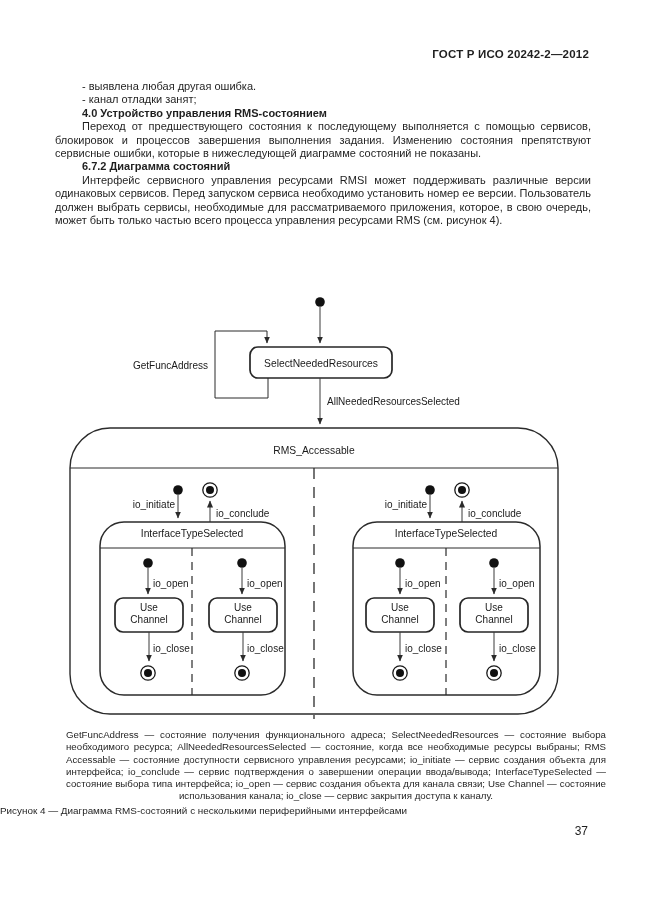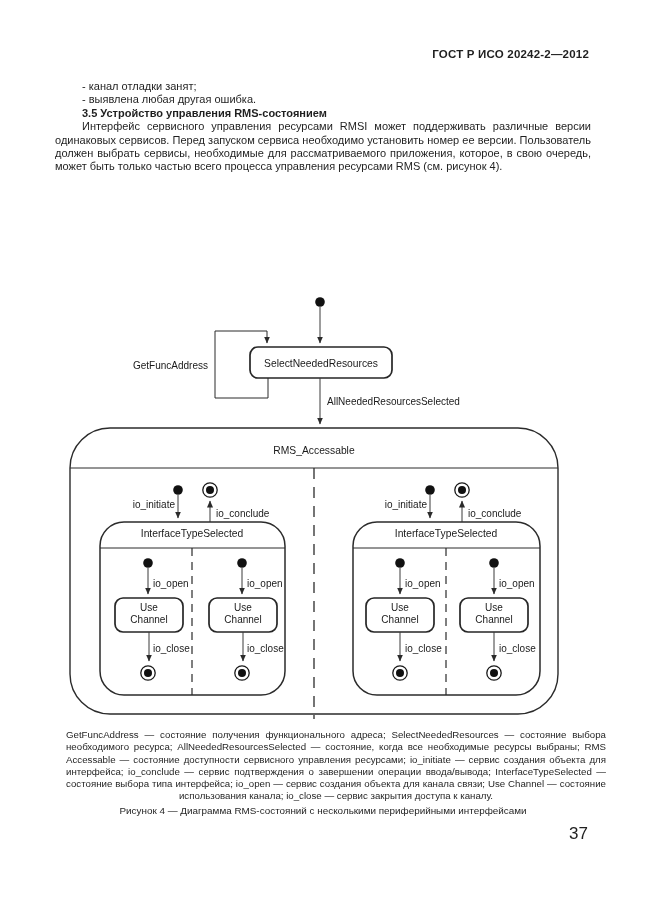--- a/index.html
+++ b/index.html
@@ -28,35 +28,37 @@
   .ddash-main{stroke:#2b2b2b;stroke-width:1.3;stroke-dasharray:11 8;fill:none;}
   .ddash-sub{stroke:#2b2b2b;stroke-width:1.2;stroke-dasharray:8 6;fill:none;}
   .ddot{fill:#111111;}
   .dfinal-ring{fill:#ffffff;stroke:#1a1a1a;stroke-width:1.3;}
   .legend{
     position:absolute;top:729px;left:66px;width:540px;margin:0;
     font-size:9.7px;line-height:12.3px;text-align:justify;text-align-last:center;
   }
   .caption{
     position:absolute;top:805px;left:0;width:646px;margin:0;
-    font-size:9.9px;text-align:center;
+    font-size:9.9px;text-align:left;
   }
-  .pageno{position:absolute;top:824px;right:58px;font-size:17px;}
+  .pageno{position:absolute;top:824px;right:58px;font-size:12px;}
 </style>
 </head>
 <body>
 
 <div class="page">
 
   <div class="doc-header">ГОСТ Р ИСО 20242-2—2012</div>
 
   <div class="content">
+    <p>- выявлена любая другая ошибка.</p>
     <p>- канал отладки занят;</p>
-    <p>- выявлена любая другая ошибка.</p>
-    <p class="h h-section">3.5 Устройство управления RMS-состоянием</p>
+    <p class="h h-section">4.0 Устройство управления RMS-состоянием</p>
+    <p class="para">Переход от предшествующего состояния к последующему выполняется с помощью сервисов, блокировок и процессов завершения выполнения задания. Изменению состояния препятствуют сервисные ошибки, которые в нижеследующей диаграмме состояний не показаны.</p>
+    <p class="h">6.7.2 Диаграмма состояний</p>
     <p class="para">Интерфейс сервисного управления ресурсами RMSI может поддерживать различные версии одинаковых сервисов. Перед запуском сервиса необходимо установить номер ее версии. Пользователь должен выбрать сервисы, необходимые для рассматриваемого приложения, которое, в свою очередь, может быть только частью всего процесса управления ресурсами RMS (см. рисунок 4).</p>
   </div>
 
   <svg class="diagram" viewBox="0 0 646 430" xmlns="http://www.w3.org/2000/svg">
     <defs>
       <marker id="arr" markerWidth="8" markerHeight="8" refX="6.5" refY="3" orient="auto" markerUnits="userSpaceOnUse">
         <path d="M0,0 L7,3 L0,6 Z" fill="#2b2b2b"></path>
       </marker>
     </defs>
 

